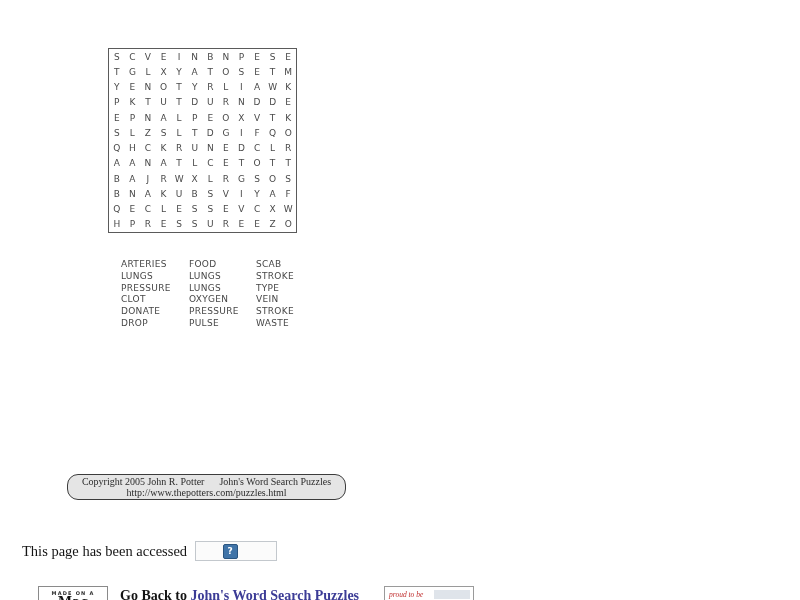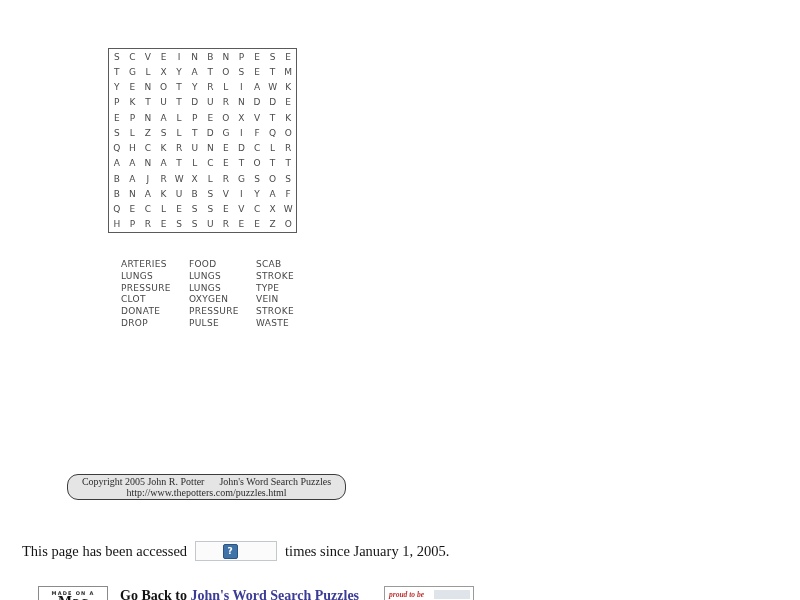--- a/index.html
+++ b/index.html
@@ -80,21 +80,21 @@
     font-family:"Liberation Serif",serif;font-size:14px;font-weight:bold;color:#141414;
   }
   .goback .lnk{color:#3c3c96;text-decoration:underline;cursor:pointer;}
 
   .proudbadge{
     position:absolute;left:384px;top:586px;width:88px;height:30px;
     border:1px solid #9a9a9a;background:#ffffff;overflow:hidden;
   }
   .proud-text{
     position:absolute;left:4px;top:3px;
-    font-family:"Liberation Serif",serif;font-size:7.5px;font-weight:bold;font-style:italic;
+    font-family:"Liberation Serif",serif;font-size:7.5px;font-weight:normal;font-style:italic;
     color:#c03030;white-space:nowrap;
   }
   .proud-fill{
     position:absolute;right:3px;top:3px;width:36px;height:9px;background:#dfe4ea;
   }
 </style>
 </head>
 <body>
 
 <div id="page">
@@ -278,21 +278,20 @@
   <div class="copybox">
     <div class="cline">Copyright 2005 John R. Potter      John's Word Search Puzzles</div>
     <div class="cline">http://www.thepotters.com/puzzles.html</div>
   </div>
 
   <div class="access-line">
     <span>This page has been accessed</span>
     <span class="counterbox">
       <span class="qicon">?</span>
     </span>
-    <span>times since January 1, 2005.</span>
   </div>
 
   <div class="macbadge">
     <div class="mline1">MADE ON A</div>
     <div class="mline2">Mac</div>
   </div>
 
   <div class="goback">
     <span>Go Back to </span><span class="lnk">John's Word Search Puzzles</span>
   </div>

